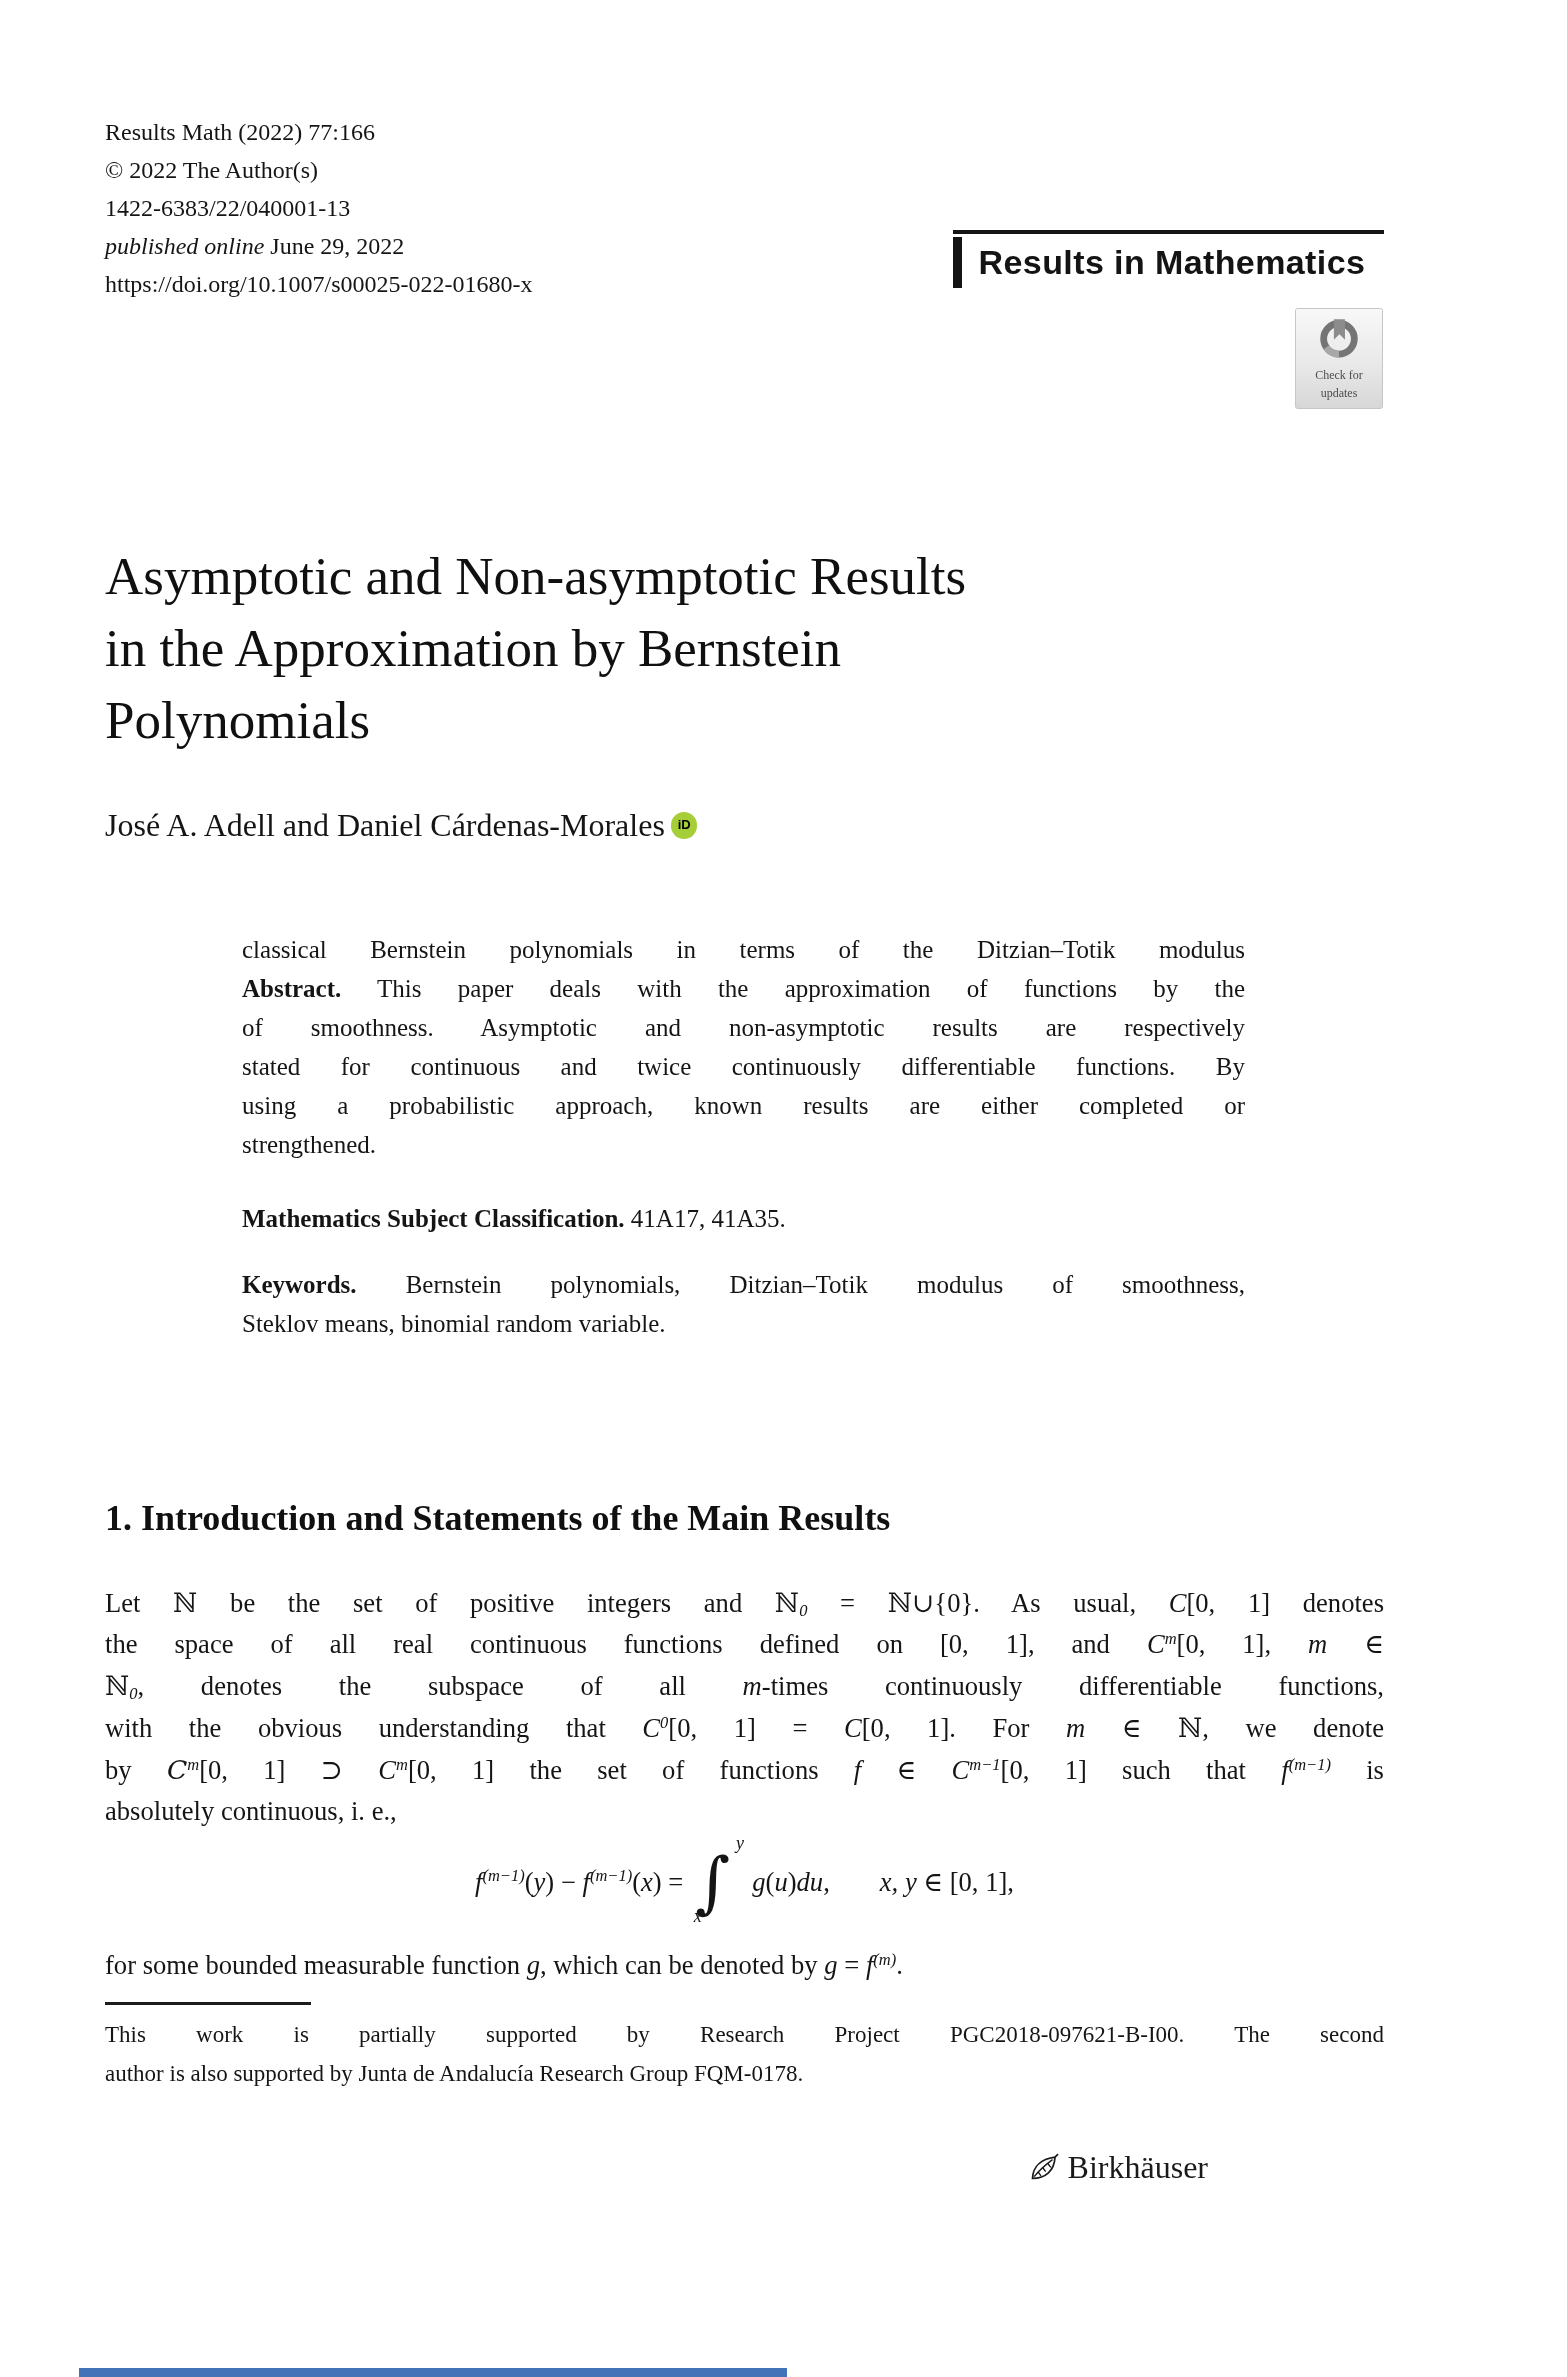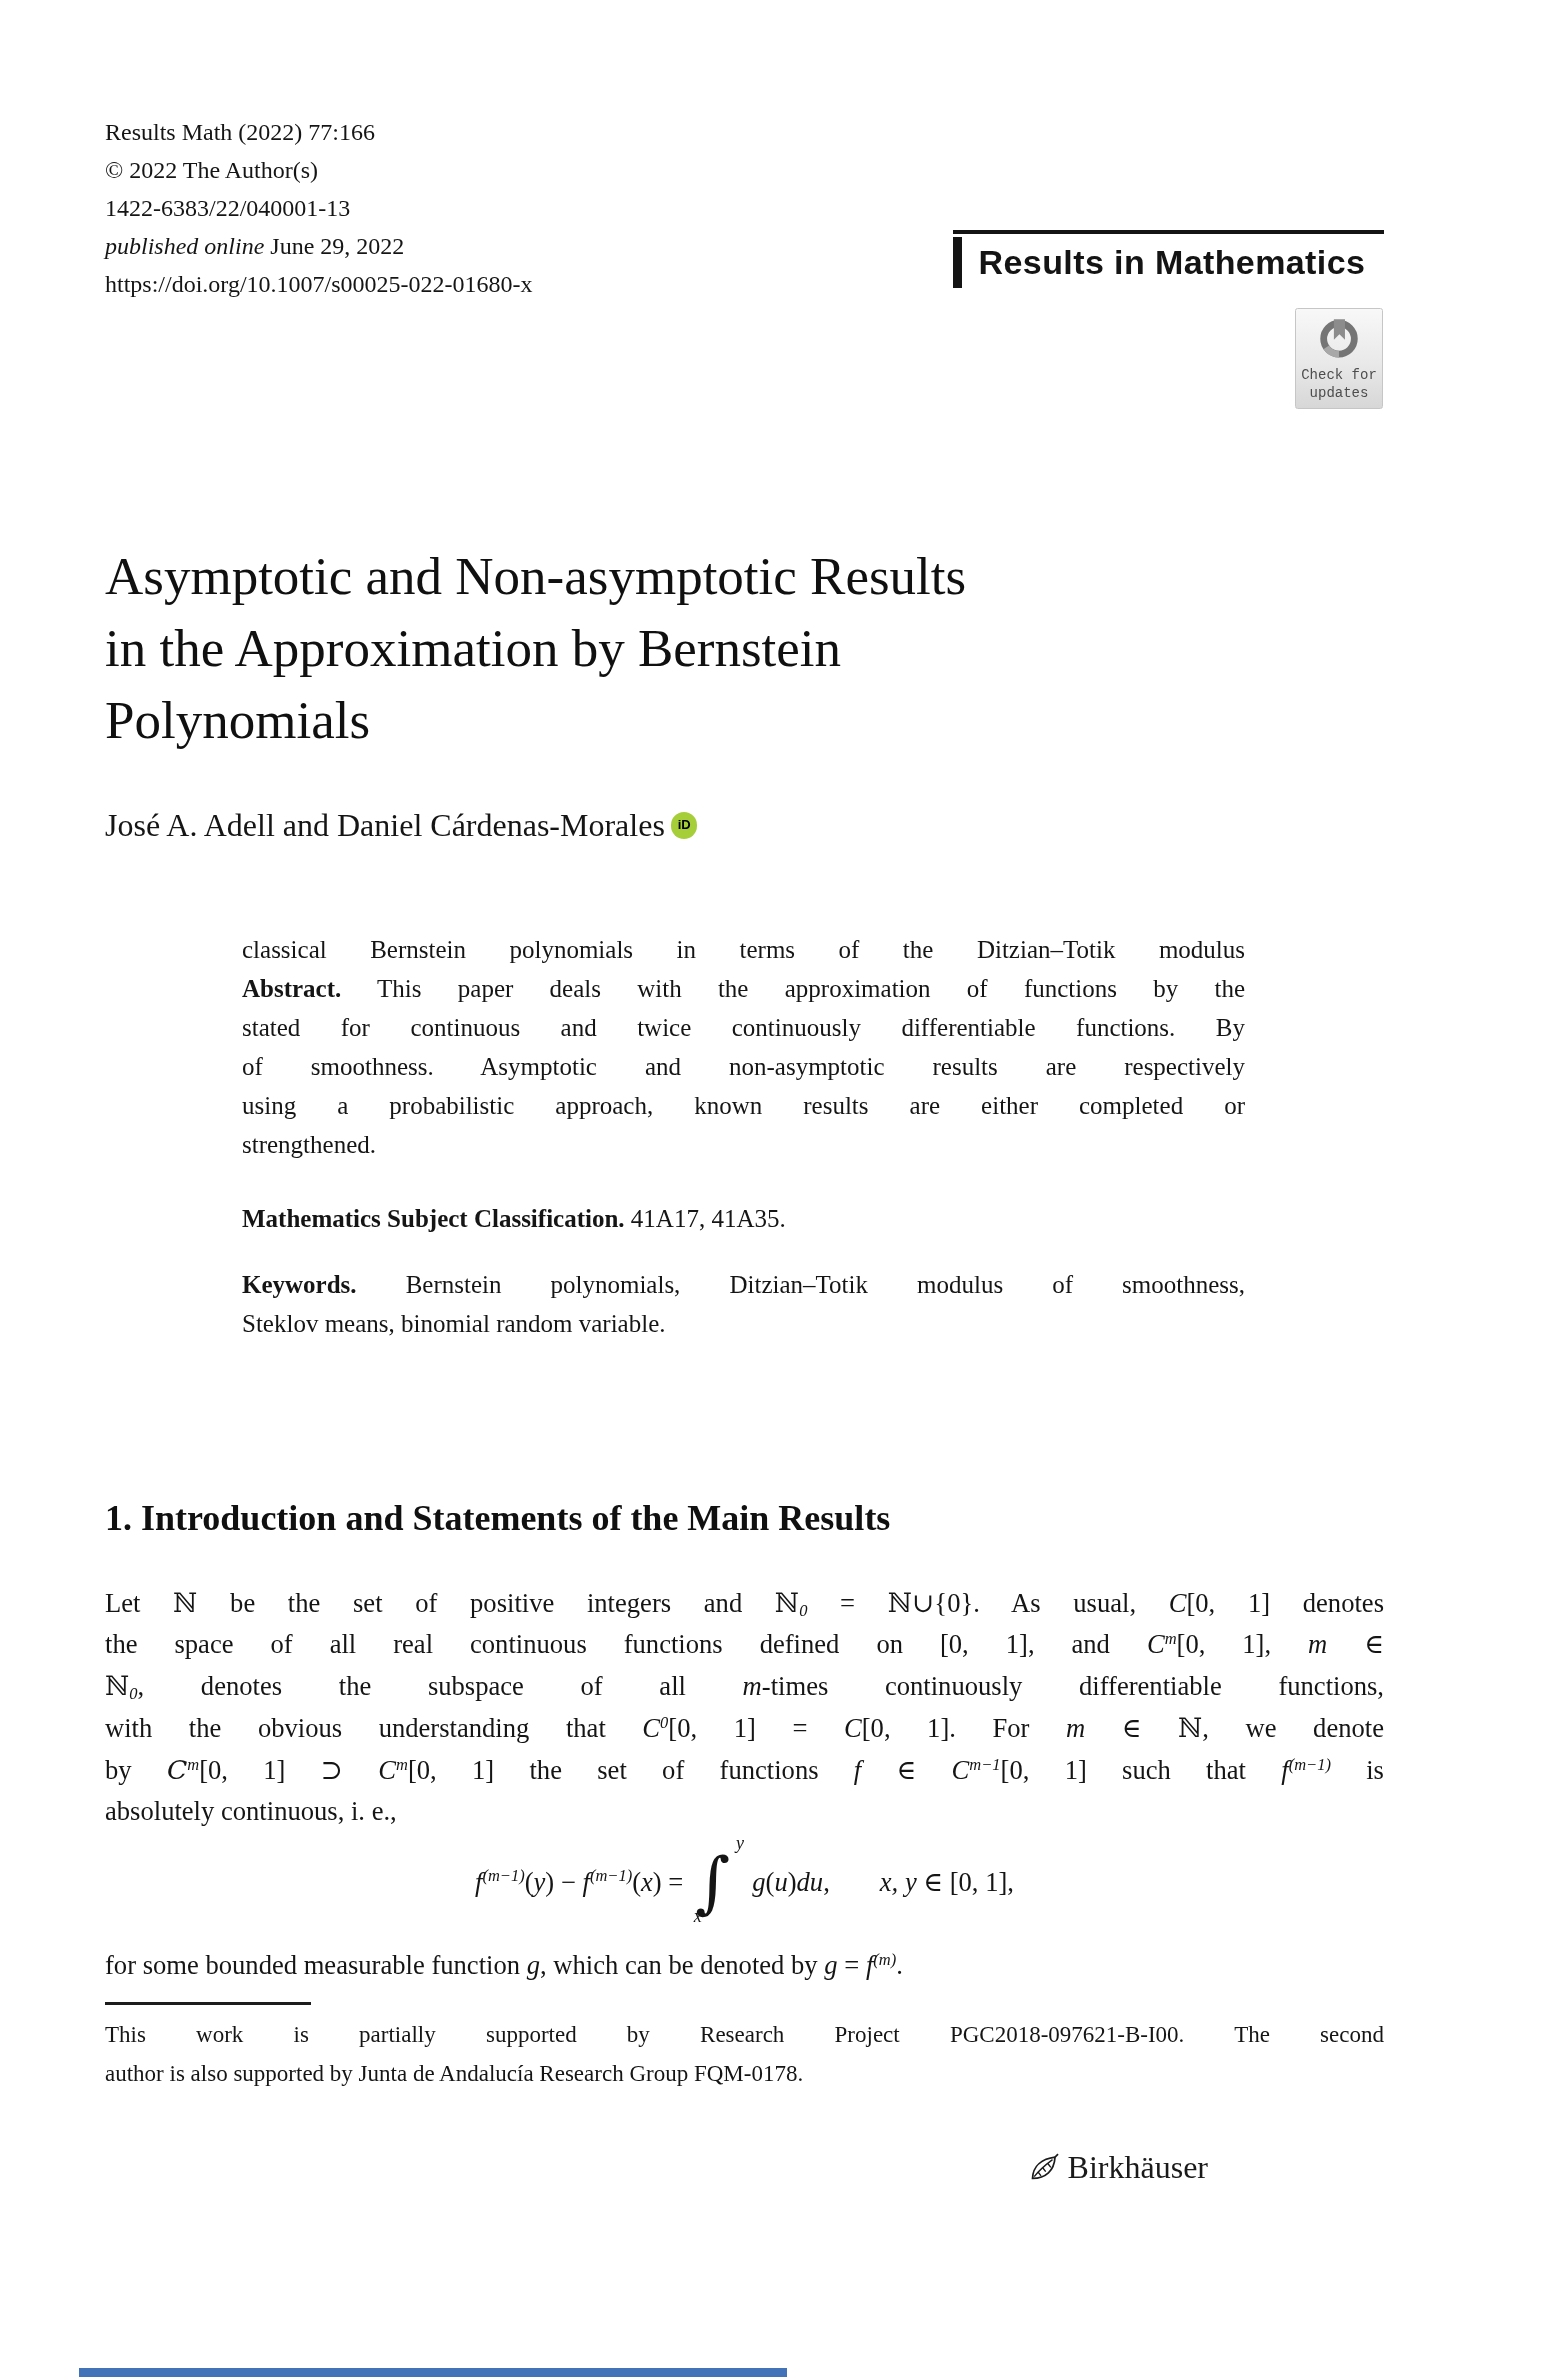--- a/index.html
+++ b/index.html
@@ -27,22 +27,22 @@
   }
   
   .badge{
     position:absolute;left:1295px;top:308px;width:88px;height:101px;
     background:linear-gradient(180deg,#f8f8f8 0%,#e9e9e9 55%,#d7d7d7 100%);
     border:0.9px solid #c6c6c6;border-radius:2.6px;box-sizing:border-box;
     text-align:center;cursor:pointer;
   }
   .badge svg{margin-top:6px;}
   .badge-text{
-    font-family:Liberation Mono, monospace;
-    font-size:14px;line-height:18px;color:#4d4d4d;margin-top:0.9px;
+    font-family:Liberation Serif, serif;
+    font-size:12px;line-height:18px;color:#4d4d4d;margin-top:0.9px;
   }
   
   .article-title{position:absolute;left:105px;top:540px;width:1285px;
     font-size:53px;line-height:72px;font-weight:normal;color:#101010;}
   .authors{position:absolute;left:105px;top:807px;font-size:32px;color:#151515;display:flex;align-items:center;}
   .orcid{
     display:inline-block;width:26.6px;height:26.6px;border-radius:50%;
     background:#A6CE39;color:#000000;margin-left:6px;
     font-family:"Liberation Sans","DejaVu Sans",sans-serif;
     font-size:13px;font-weight:bold;line-height:26.6px;text-align:center;cursor:pointer;
@@ -123,22 +123,22 @@
   </div>
 
   <div class="authors">
     <span>José A. Adell and Daniel Cárdenas-Morales</span>
     <span class="orcid">iD</span>
   </div>
 
   <div class="abs-block abstract">
     <div class="jline">classical Bernstein polynomials in terms of the Ditzian–Totik modulus</div>
     <div class="jline"><span class="seg-b">Abstract.</span><span> This paper deals with the approximation of functions by the</span></div>
+    <div class="jline">of smoothness. Asymptotic and non-asymptotic results are respectively</div>
     <div class="jline">stated for continuous and twice continuously differentiable functions. By</div>
-    <div class="jline">of smoothness. Asymptotic and non-asymptotic results are respectively</div>
     <div class="jline">using a probabilistic approach, known results are either completed or</div>
     <div class="jlast">strengthened.</div>
   </div>
 
   <div class="abs-block msc"><span class="seg-b">Mathematics Subject Classification.</span><span> 41A17, 41A35.</span></div>
 
   <div class="abs-block keywords">
     <div class="jline"><span class="seg-b">Keywords.</span><span> Bernstein polynomials, Ditzian–Totik modulus of smoothness,</span></div>
     <div class="jlast">Steklov means, binomial random variable.</div>
   </div>

